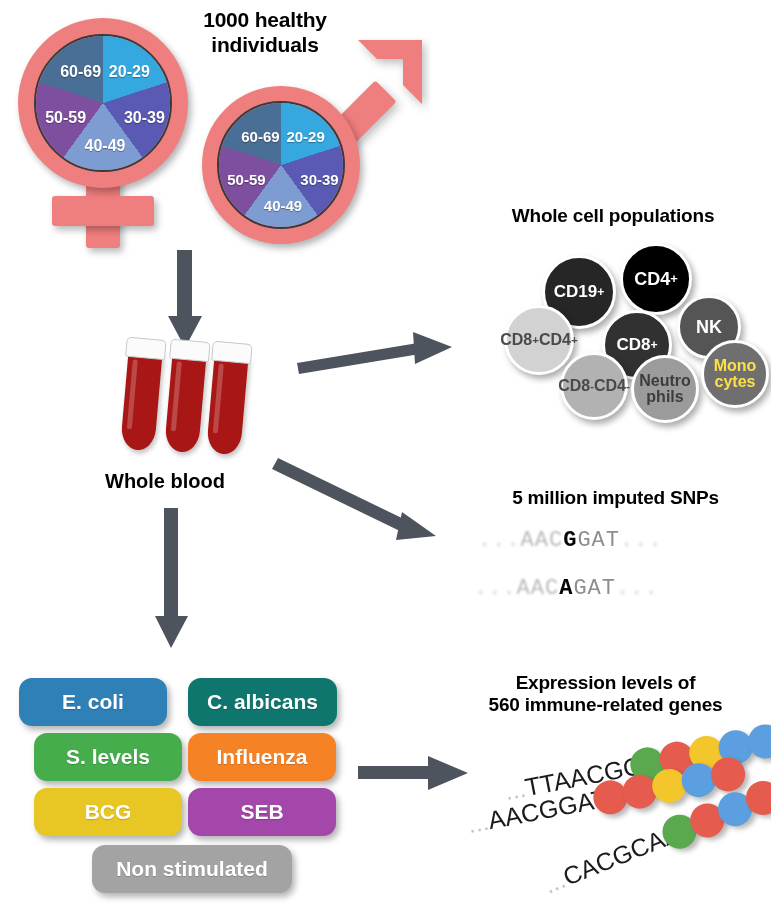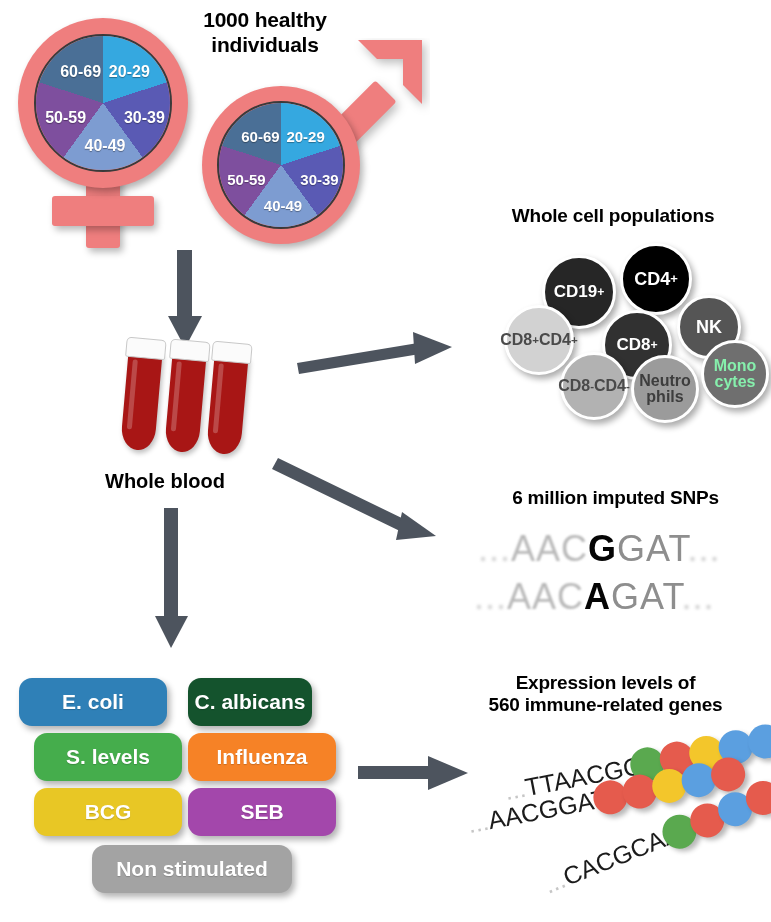--- a/index.html
+++ b/index.html
@@ -121,22 +121,22 @@
     font-weight: bold;
     line-height: 1.02;
     box-shadow: 3px 4px 6px rgba(0,0,0,0.33);
     white-space: pre-line;
   }
   .cellcircle sup { font-size: 0.72em; vertical-align: super; line-height: 0; }
 
   
   .snp-row {
     position: absolute;
-    font-family: Liberation Sans, sans-serif;
-    font-size: 36px;
+    font-family: Liberation Mono, monospace;
+    font-size: 22px;
     letter-spacing: 1px;
     white-space: nowrap;
   }
   .snp-dim   { color: #b9b9b9; filter: blur(1.1px); }
   .snp-mid   { color: #8e8e8e; filter: blur(0.4px); }
   .snp-hi    { color: #050505; font-weight: bold; }
   .snp-tail  { color: #cfcfcf; filter: blur(1.4px); }
 
   
   .pill {
@@ -264,33 +264,33 @@
   <div class="abs heading" id="title-immune">Whole cell populations</div>
 
   <div class="abs" id="immune-group" style="left:0; top:0; width:771px; height:450px; pointer-events:none;margin-left:37px;">
       <div class="cellcircle" style="left: 505px; top: 255px; width: 74px; height: 74px; background: rgb(38, 38, 38); color: rgb(255, 255, 255); font-size: 17px;">CD19<sup>+</sup></div>
       <div class="cellcircle" style="left: 583px; top: 243px; width: 72px; height: 72px; background: rgb(0, 0, 0); color: rgb(255, 255, 255); font-size: 18px;">CD4<sup>+</sup></div>
       <div class="cellcircle" style="left: 467px; top: 305px; width: 70px; height: 70px; background: rgb(210, 210, 210); color: rgb(74, 74, 74); font-size: 16px;">CD8<sup>+</sup>CD4<sup>+</sup></div>
       <div class="cellcircle" style="left: 565px; top: 310px; width: 70px; height: 70px; background: rgb(49, 49, 49); color: rgb(255, 255, 255); font-size: 17px;">CD8<sup>+</sup></div>
       <div class="cellcircle" style="left: 640px; top: 295px; width: 64px; height: 64px; background: rgb(85, 85, 85); color: rgb(255, 255, 255); font-size: 18px;">NK</div>
       <div class="cellcircle" style="left: 523px; top: 352px; width: 68px; height: 68px; background: rgb(178, 178, 178); color: rgb(74, 74, 74); font-size: 16px;">CD8<sup>-</sup>CD4<sup>-</sup></div>
       <div class="cellcircle" style="left: 594px; top: 355px; width: 68px; height: 68px; background: rgb(155, 155, 155); color: rgb(61, 61, 61); font-size: 16px;">Neutro<br>phils</div>
-      <div class="cellcircle" style="left: 664px; top: 340px; width: 68px; height: 68px; background: rgb(111, 111, 111); color: #86efac; font-size: 16px;">Mono<br>cytes</div>
-    </div>
-
-  <div class="abs heading" id="title-snps">6 million imputed SNPs</div>
+      <div class="cellcircle" style="left: 664px; top: 340px; width: 68px; height: 68px; background: rgb(111, 111, 111); color: #fde047; font-size: 16px;">Mono<br>cytes</div>
+    </div>
+
+  <div class="abs heading" id="title-snps">5 million imputed SNPs</div>
 
   <div class="abs" id="snp-group" style="left:470px; top:528px; width:290px; height:95px;">
       <div class="snp-row" style="left: 8px; top: 0px;"><span class="snp-tail">...</span><span class="snp-dim">AAC</span><span class="snp-hi">G</span><span class="snp-mid">GAT</span><span class="snp-tail">...</span></div>
       <div class="snp-row" style="left: 4px; top: 48px;"><span class="snp-tail">...</span><span class="snp-dim">AAC</span><span class="snp-hi">A</span><span class="snp-mid">GAT</span><span class="snp-tail">...</span></div>
     </div>
 
   <div class="abs" id="stimuli-group" style="left:0; top:0; width:400px; height:922px; pointer-events:none;">
       <div class="pill" style="left: 19px; top: 678px; width: 148px; height: 48px; background: rgb(47, 128, 183); pointer-events: auto;">E. coli</div>
-      <div class="pill" style="left: 188px; top: 678px; width: 124px; height: 48px; background: #14532d; pointer-events: auto;">C. albicans</div>
+      <div class="pill" style="left: 188px; top: 678px; width: 149px; height: 48px; background: #0f766e; pointer-events: auto;">C. albicans</div>
       <div class="pill" style="left: 34px; top: 733px; width: 148px; height: 48px; background: rgb(69, 173, 76); pointer-events: auto;">S. levels</div>
       <div class="pill" style="left: 188px; top: 733px; width: 148px; height: 48px; background: rgb(246, 130, 38); pointer-events: auto;">Influenza</div>
       <div class="pill" style="left: 34px; top: 788px; width: 148px; height: 48px; background: rgb(232, 199, 37); pointer-events: auto;">BCG</div>
       <div class="pill" style="left: 188px; top: 788px; width: 148px; height: 48px; background: rgb(163, 71, 171); pointer-events: auto;">SEB</div>
       <div class="pill" style="left: 92px; top: 845px; width: 200px; height: 48px; background: rgb(163, 163, 163); pointer-events: auto;">Non stimulated</div>
     </div>
 
   <svg class="arrow-svg" width="120" height="50" style="left:358px; top:752px;" viewBox="0 0 120 50">
     <g class="arrow-fill" fill="#4d545e">
       <rect x="0" y="14" width="76" height="13"></rect>

